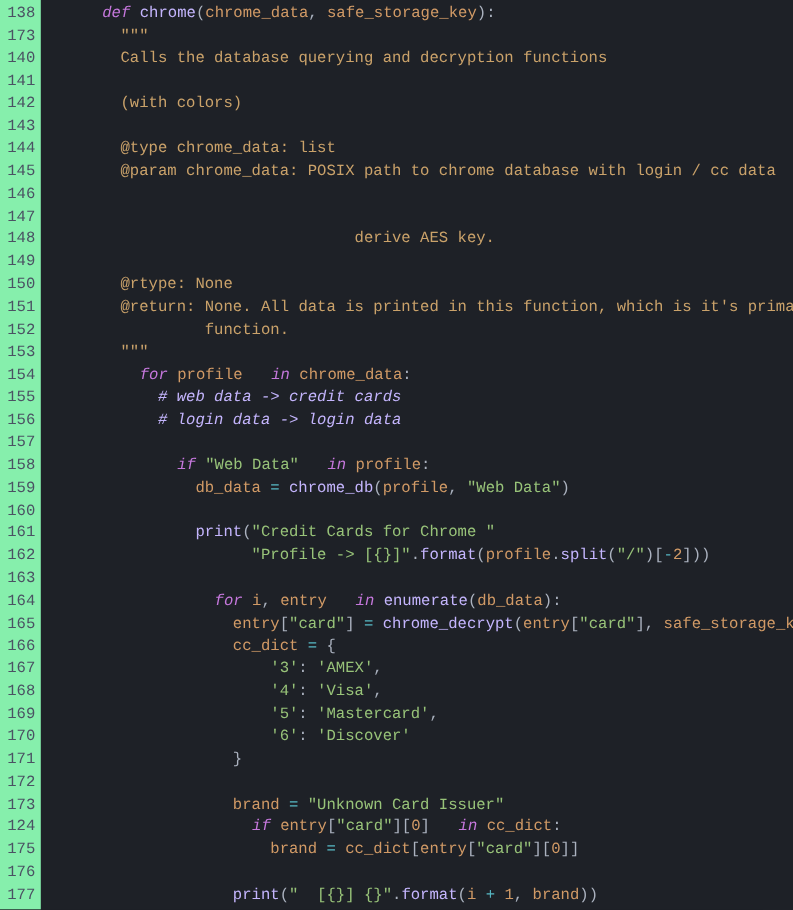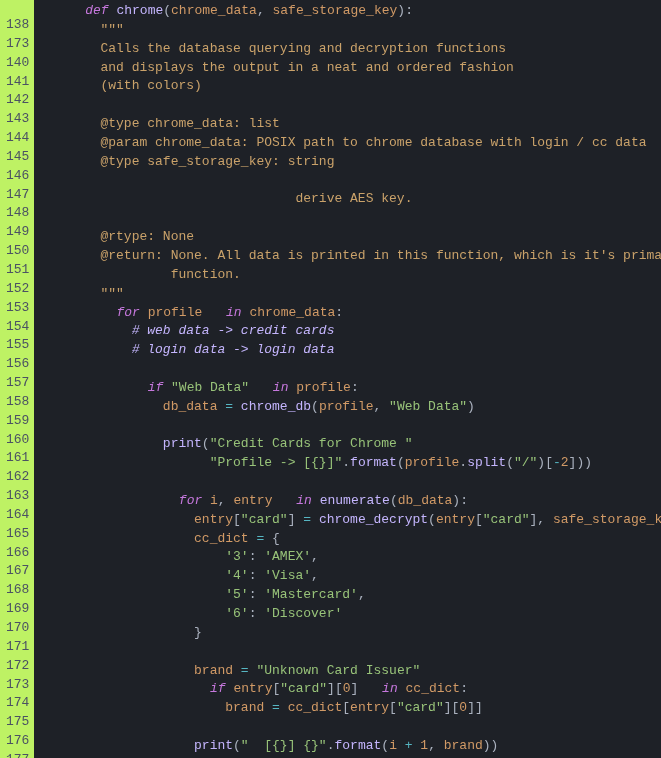--- a/index.html
+++ b/index.html
@@ -10,24 +10,24 @@
     line-height: 1.45;
     overflow: hidden;
     width: 661px;
     height: 758px;
   }
   .editor {
     display: flex;
     height: 100%;
   }
   .gutter {
-    background: #bef264;
+    background: #86efac;
     color: #4b5263;
     text-align: right;
-    padding: 16px 8px 0 6px;
+    padding: 2px 8px 0 6px;
     user-select: none;
     min-width: 34px;
   }
   .gutter div {
     height: 18.85px;
   }
   .code {
     padding: 2px 0 0 4px;
     flex: 1;
   }
@@ -80,35 +80,35 @@
       <div>164</div>
       <div>165</div>
       <div>166</div>
       <div>167</div>
       <div>168</div>
       <div>169</div>
       <div>170</div>
       <div>171</div>
       <div>172</div>
       <div>173</div>
-      <div>174</div>
+      <div>124</div>
       <div>175</div>
       <div>176</div>
       <div>177</div>
     </div>
   <div class="code" id="code">
       <div class="line"><span class="pun">    </span><span class="kw">def </span><span class="fn">chrome</span><span class="pun">(</span><span class="arg">chrome_data</span><span class="pun">, </span><span class="arg">safe_storage_key</span><span class="pun">):</span></div>
       <div class="line"><span class="pun">        </span><span class="doc">"""</span></div>
       <div class="line"><span class="pun">        </span><span class="doc">Calls the database querying and decryption functions</span></div>
-      <div class="line"><span class="pun">        </span><span class="doc">and displays the output in a neat and ordered fashion</span></div>
+      <div class="line"><span class="pun">        </span></div>
       <div class="line"><span class="pun">        </span><span class="doc">(with colors)</span></div>
       <div class="line"><span class="pun"></span></div>
       <div class="line"><span class="pun">        </span><span class="doc">@type chrome_data: list</span></div>
       <div class="line"><span class="pun">        </span><span class="doc">@param chrome_data: POSIX path to chrome database with login / cc data</span></div>
-      <div class="line"><span class="pun">        </span><span class="doc">@type safe_storage_key: string</span></div>
+      <div class="line"><span class="pun">        </span></div>
       <div class="line"><span class="pun">        </span></div>
       <div class="line"><span class="pun">                                 </span><span class="doc">derive AES key.</span></div>
       <div class="line"><span class="pun"></span></div>
       <div class="line"><span class="pun">        </span><span class="doc">@rtype: None</span></div>
       <div class="line"><span class="pun">        </span><span class="doc">@return: None. All data is printed in this function, which is it's primary</span></div>
       <div class="line"><span class="pun">                 </span><span class="doc">function.</span></div>
       <div class="line"><span class="pun">        </span><span class="doc">"""</span></div>
       <div class="line"><span class="pun">        </span><span class="kw">for </span><span class="arg">profile</span><span class="kw"> in </span><span class="arg">chrome_data</span><span class="pun">:</span></div>
       <div class="line"><span class="pun">            </span><span class="cmt"># web data -&gt; credit cards</span></div>
       <div class="line"><span class="pun">            </span><span class="cmt"># login data -&gt; login data</span></div>

